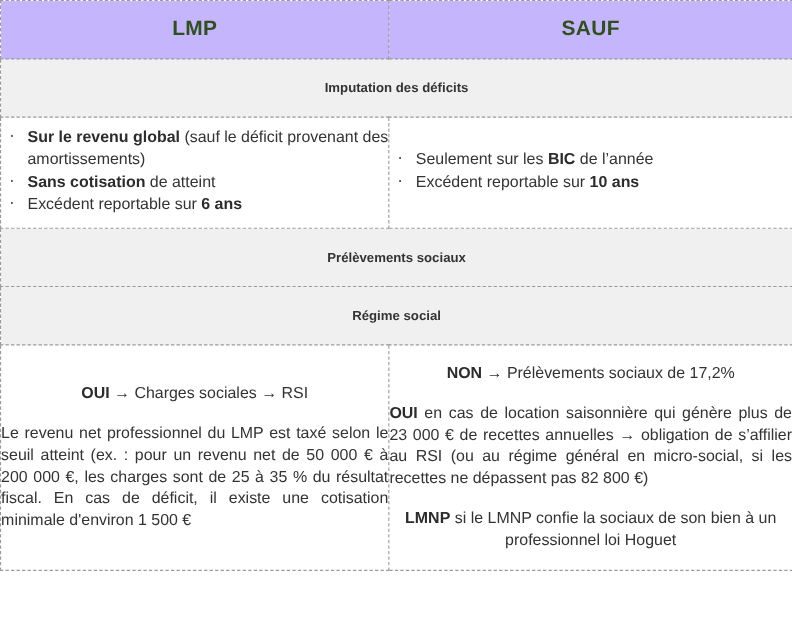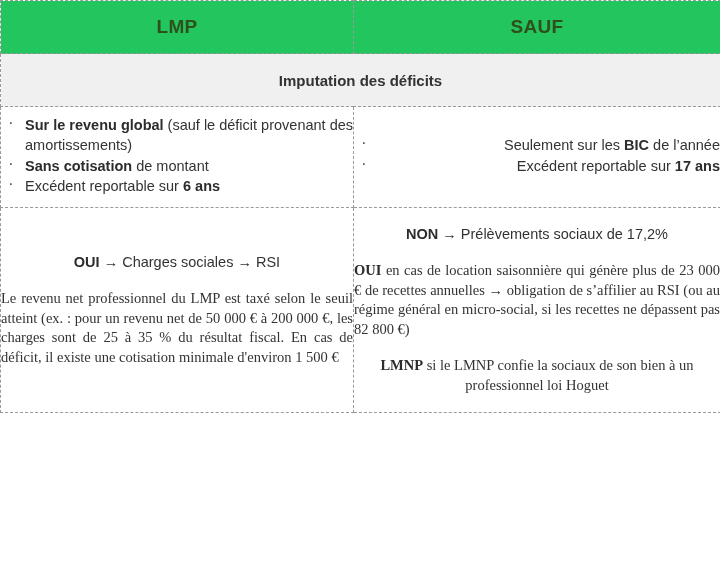--- a/index.html
+++ b/index.html
@@ -22,36 +22,36 @@
   #comparison-table td {
     border: 1px dashed #9a9a9a;
     padding: 0;
     vertical-align: middle;
   }
   .col-lmp { width: 353px; }
   .col-lmnp { width: 367px; }
 
   
   .hdr-cell {
-    background: #22c55e;
+    background: #c4b5fd;
     text-align: center;
     height: 52px;
     font-weight: bold;
     font-size: 19px;
     color: #2f4f1d;
     letter-spacing: .3px;
   }
 
   
   .band-cell {
     background: #f0f0f0;
     text-align: center;
     height: 52px;
     font-weight: bold;
-    font-size: 15px;
+    font-size: 12px;
     color: #333333;
   }
 
   
   .content-cell {
     background: #ffffff;
     font-size: 14.5px;
     line-height: 1.35;
     color: #333333;
   }
@@ -85,29 +85,28 @@
     line-height: 1.35;
     color: #555;
   }
 
   .para {
     margin: 0;
     text-align: justify;
   }
   .para + .para {
     margin-top: 17px;
-    font-family: Liberation Serif, serif;
   }
   .para-left {
     text-align: center;
   }
   b, .b { font-weight: bold; color: #2c2c2c; }
 
   .row-deficits .content-cell { height: 100px; vertical-align: top; }
-  .row-deficits .cell-right { vertical-align: middle; text-align: right; }
+  .row-deficits .cell-right { vertical-align: middle; }
   .row-prelev .content-cell { height: 54px; }
   .row-social .content-cell { height: 204px; vertical-align: top; }
 </style>
 </head>
 <body>
 
 <table id="comparison-table">
   <colgroup>
     <col class="col-lmp">
     <col class="col-lmnp">
@@ -120,34 +119,40 @@
     </tr>
 
     <tr>
       <td class="band-cell" colspan="2">Imputation des déficits</td>
     </tr>
 
     <tr class="row-deficits">
       <td class="content-cell pad-bullets cell-left">
         <ul class="bul">
           <li><b class="b">Sur le revenu global</b><span> (sauf le déficit provenant des amortissements)</span></li>
-          <li><b class="b">Sans cotisation</b><span> de montant</span></li>
+          <li><b class="b">Sans cotisation</b><span> de atteint</span></li>
           <li><span>Excédent reportable sur </span><b class="b">6 ans</b></li>
         </ul>
       </td>
       <td class="content-cell pad-bullets cell-right">
         <ul class="bul">
           <li><span>Seulement sur les </span><b class="b">BIC</b><span> de l’année</span></li>
-          <li><span>Excédent reportable sur </span><b class="b">17 ans</b></li>
+          <li><span>Excédent reportable sur </span><b class="b">10 ans</b></li>
         </ul>
       </td>
     </tr>
 
+    <tr>
+      <td class="band-cell" colspan="2">Prélèvements sociaux</td>
+    </tr>
 
 
+    <tr>
+      <td class="band-cell" colspan="2">Régime social</td>
+    </tr>
 
     <tr class="row-social">
       <td class="content-cell pad-text">
         <p class="para para-left"><b class="b">OUI</b><span> → Charges sociales → RSI</span></p>
         <p class="para">Le revenu net professionnel du LMP est taxé selon le seuil atteint (ex. : pour un revenu net de 50 000 € à 200 000 €, les charges sont de 25 à 35 % du résultat fiscal. En cas de déficit, il existe une cotisation minimale d'environ 1 500 €</p>
       </td>
       <td class="content-cell pad-text">
         <p class="para para-left"><b class="b">NON</b><span> → Prélèvements sociaux de 17,2%</span></p>
         <p class="para"><b class="b">OUI</b><span> en cas de location saisonnière qui génère plus de 23 000 € de recettes annuelles → obligation de s’affilier au RSI (ou au régime général en micro-social, si les recettes ne dépassent pas 82 800 €)</span></p>
         <p class="para para-left"><b class="b">LMNP</b><span> si le LMNP confie la sociaux de son bien à un professionnel loi Hoguet</span></p>

